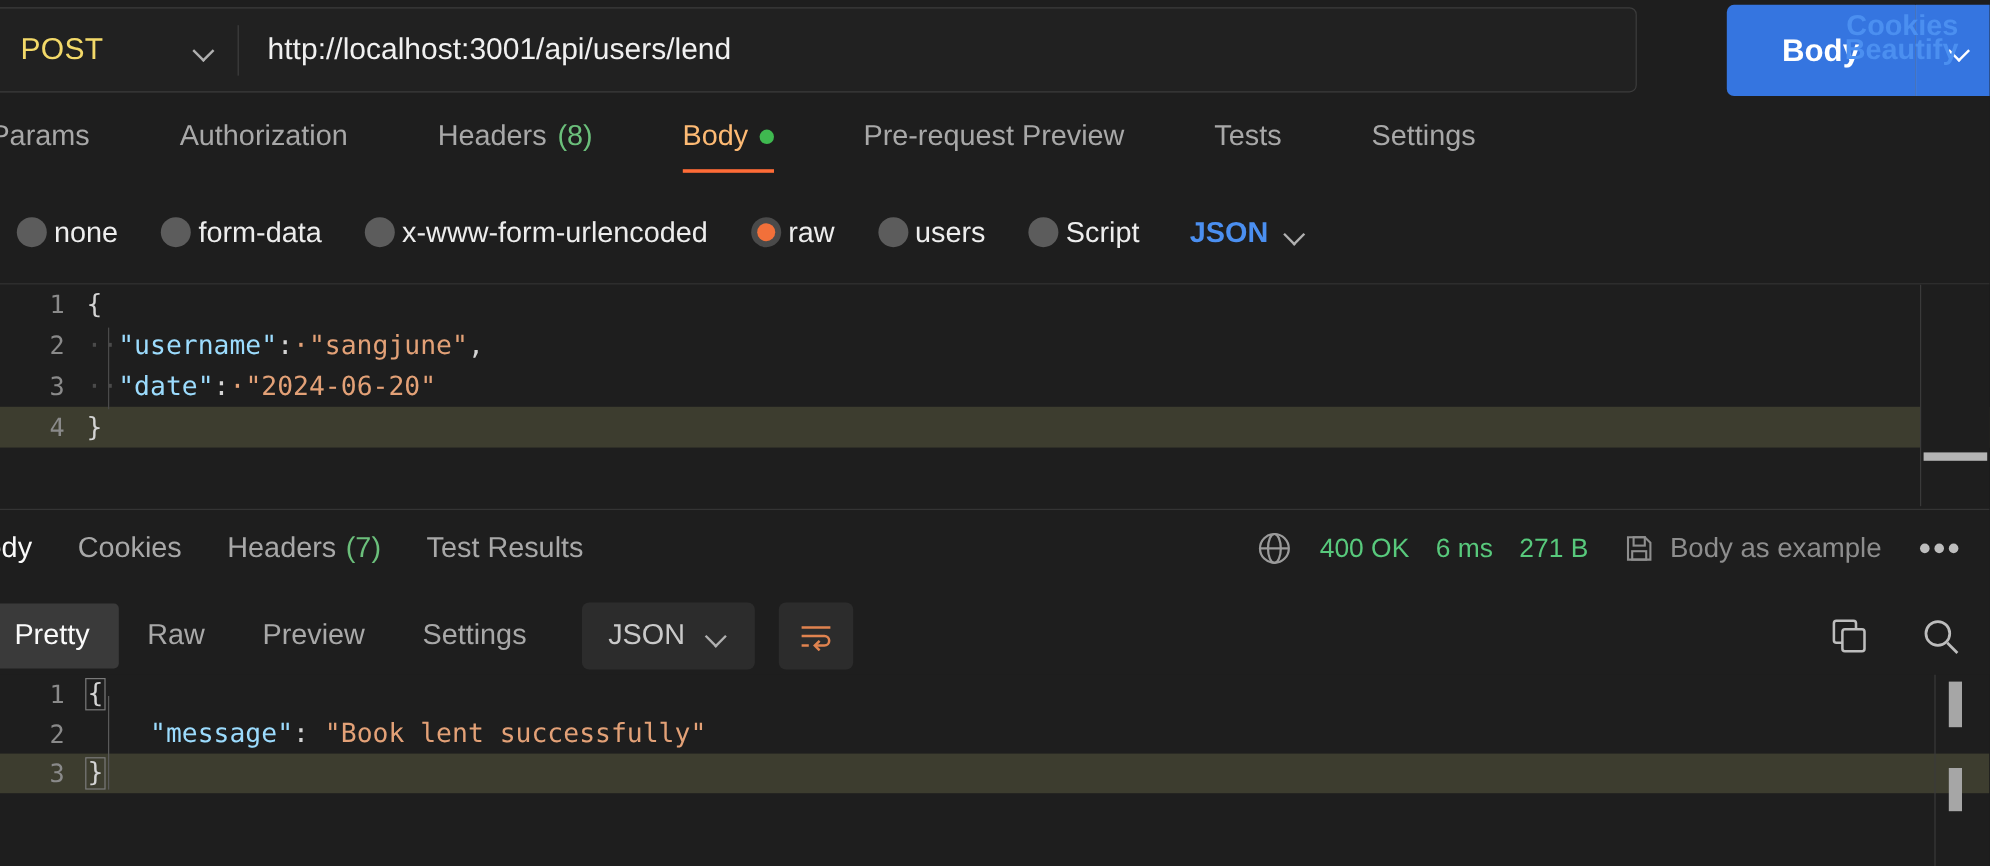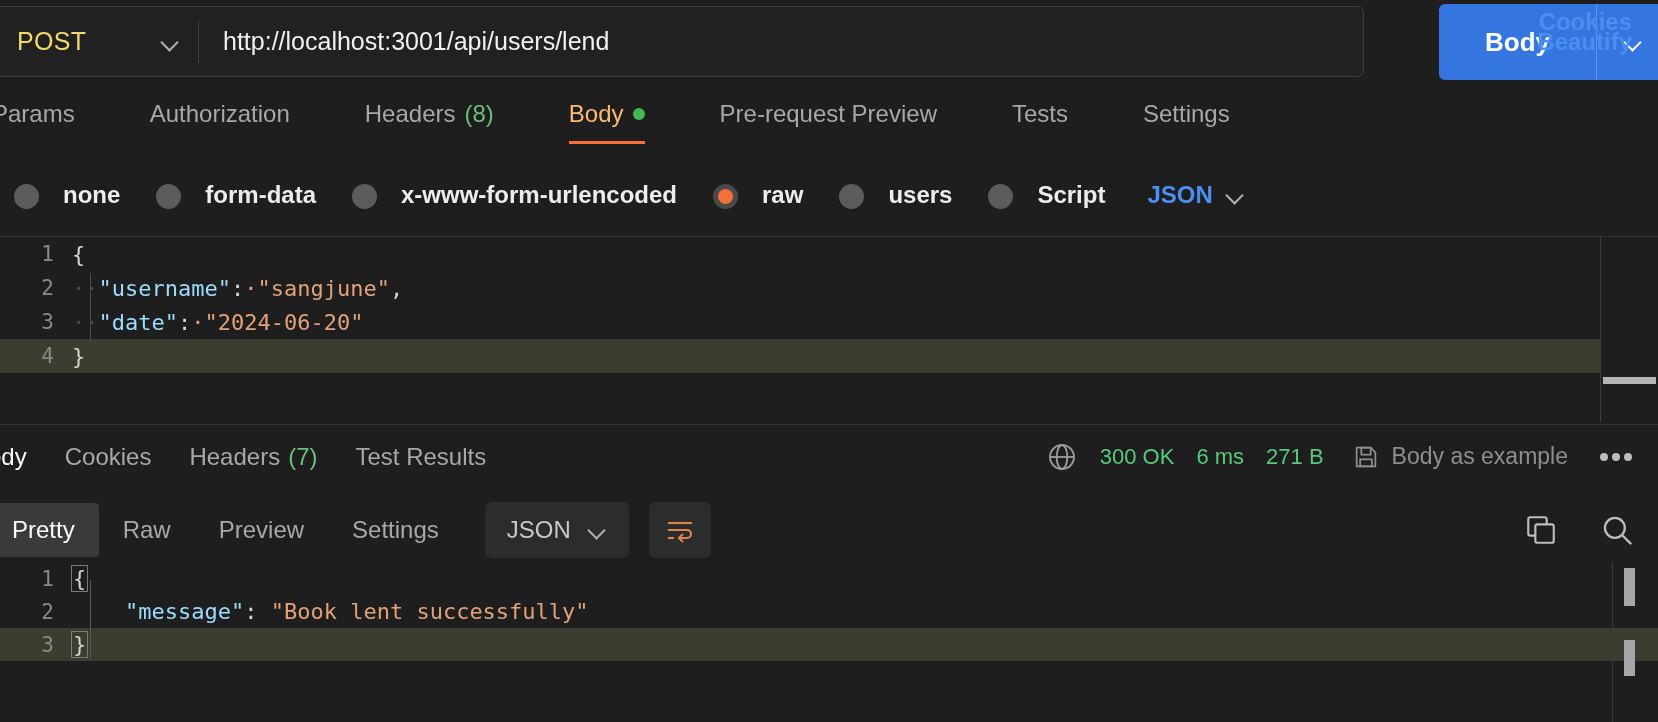--- a/index.html
+++ b/index.html
@@ -84,22 +84,22 @@
     position: absolute; right: 26px; top: 8px;
     font-size: 24px; color: #4b8ff0; cursor: pointer; font-weight: 600;
   }
 
   
   .bodytype {
     position: absolute; left: 0; top: 166px; width: 1658px; height: 58px;
     display: flex; align-items: center;
   }
   .radio-item {
-    display: flex; align-items: flex-end; gap: 24px;
-    margin-right: 36px; cursor: pointer; white-space: nowrap; font-weight: bold;
+    display: flex; align-items: flex-start; gap: 6px;
+    margin-right: 36px; cursor: pointer; white-space: nowrap;
   }
   .radio-item:first-child { margin-left: 14px; }
   .radio {
     width: 25px; height: 25px; border-radius: 50%;
     background: #5c5c5c; flex: none; position: relative;
   }
   .radio.on { background: #4a4a4a; }
   .radio.on::after {
     content: ""; position: absolute; left: 5px; top: 5px;
     width: 15px; height: 15px; border-radius: 50%; background: #f2703a;
@@ -350,21 +350,21 @@
       <div class="resp-tab">
         <span>Test Results</span>
       </div>
     </div>
   <div class="resp-meta">
     <svg class="globe" viewBox="0 0 24 24" fill="none" stroke="#9a9a9a" stroke-width="1.4">
       <circle cx="12" cy="12" r="9"></circle>
         <ellipse cx="12" cy="12" rx="4" ry="9"></ellipse>
       <line x1="3" y1="12" x2="21" y2="12"></line>
     </svg>
-    <span class="stat">300 OK</span>
+    <span class="stat">400 OK</span>
     <span class="stat">6 ms</span>
     <span class="stat">271 B</span>
     <div class="save-ex">
       <svg class="floppy" viewBox="0 0 24 24" fill="none" stroke="#8e8e8e" stroke-width="1.5">
         <path d="M4 4h12l4 4v12H4z"></path>
           <rect x="8" y="4" width="8" height="6"></rect>
         <rect x="7" y="14" width="10" height="6"></rect>
       </svg>
       <span>Body as example</span>
     </div>

